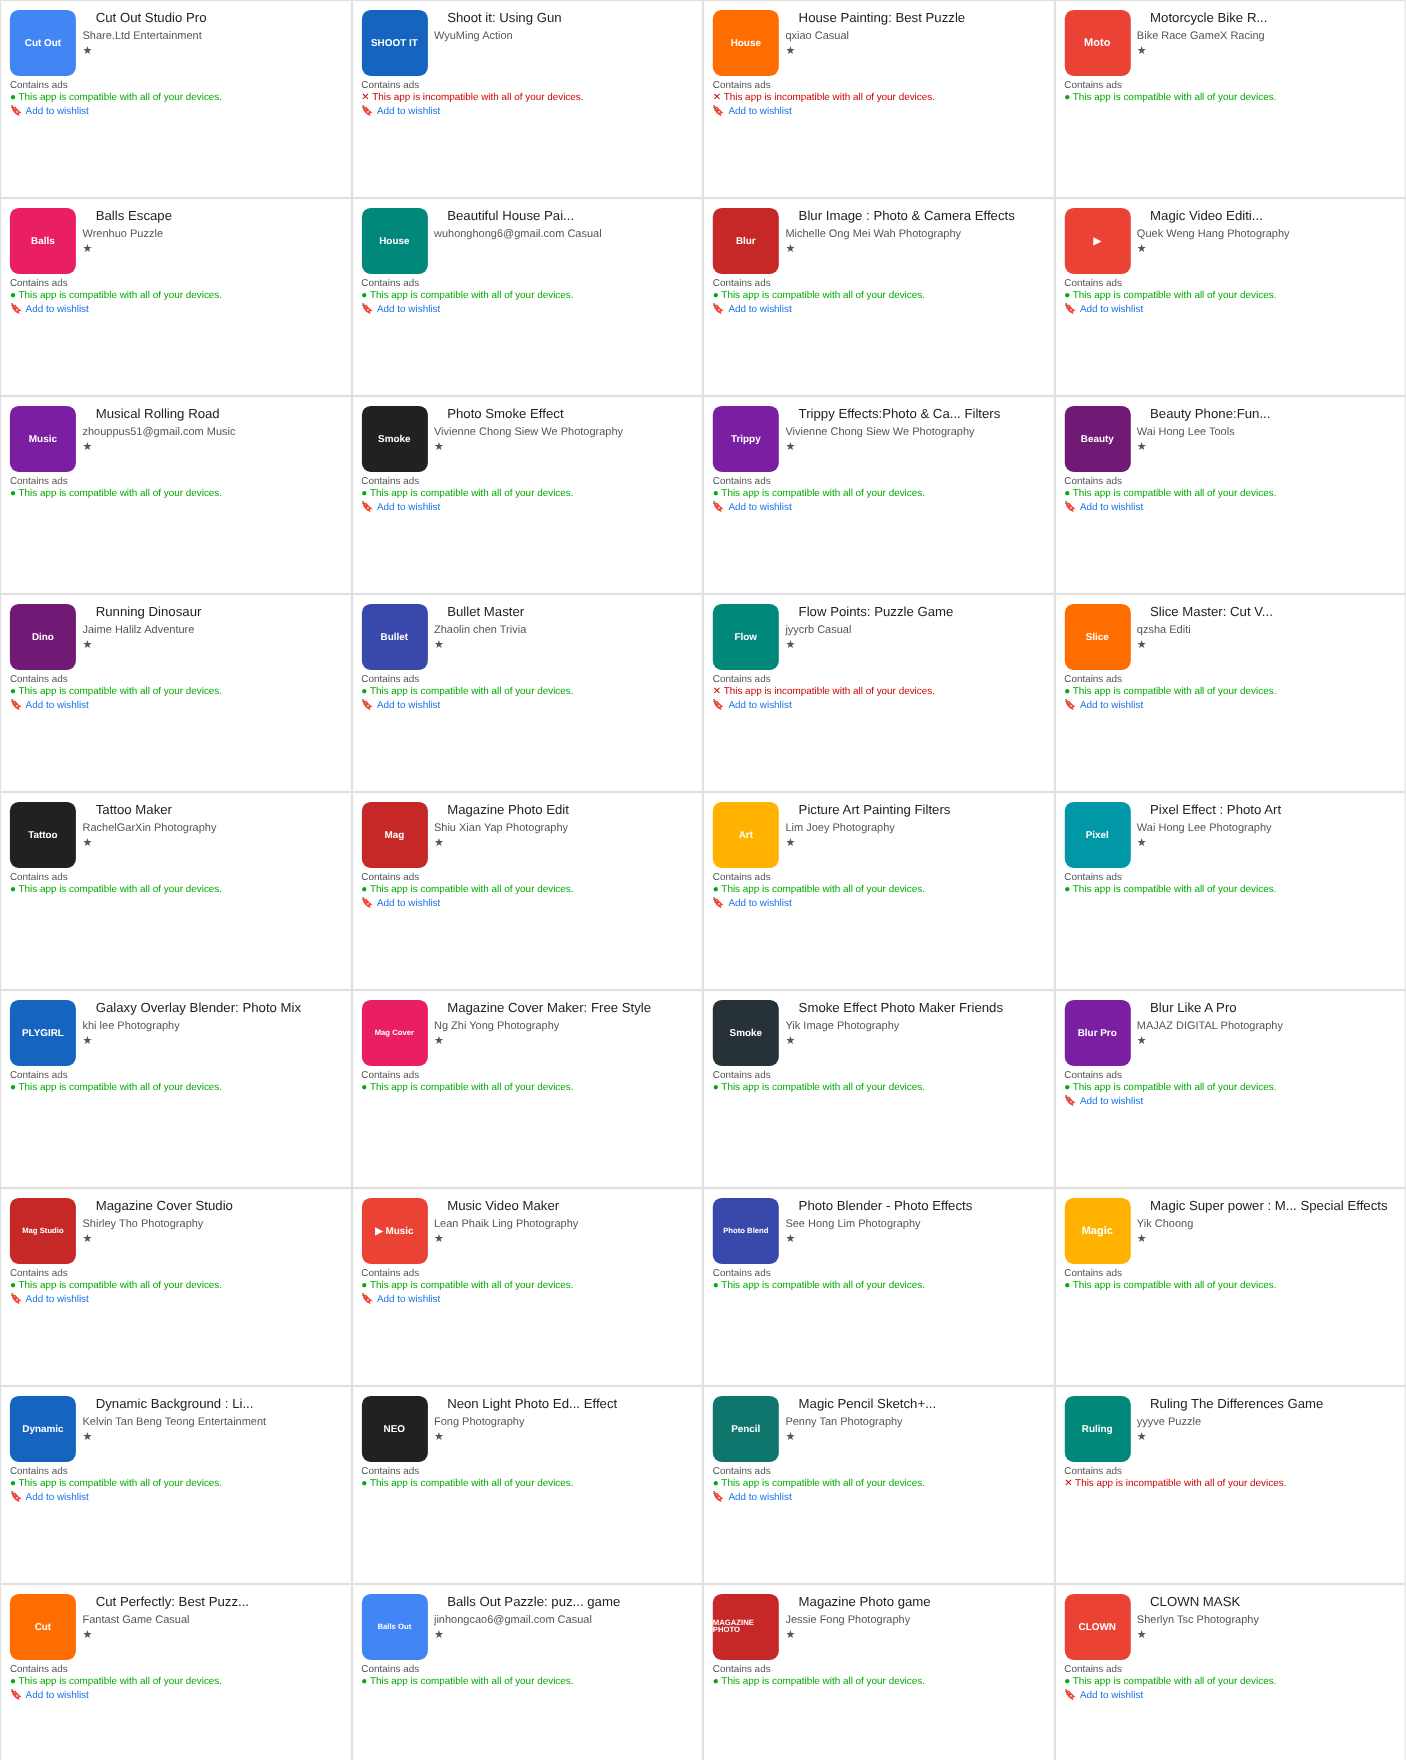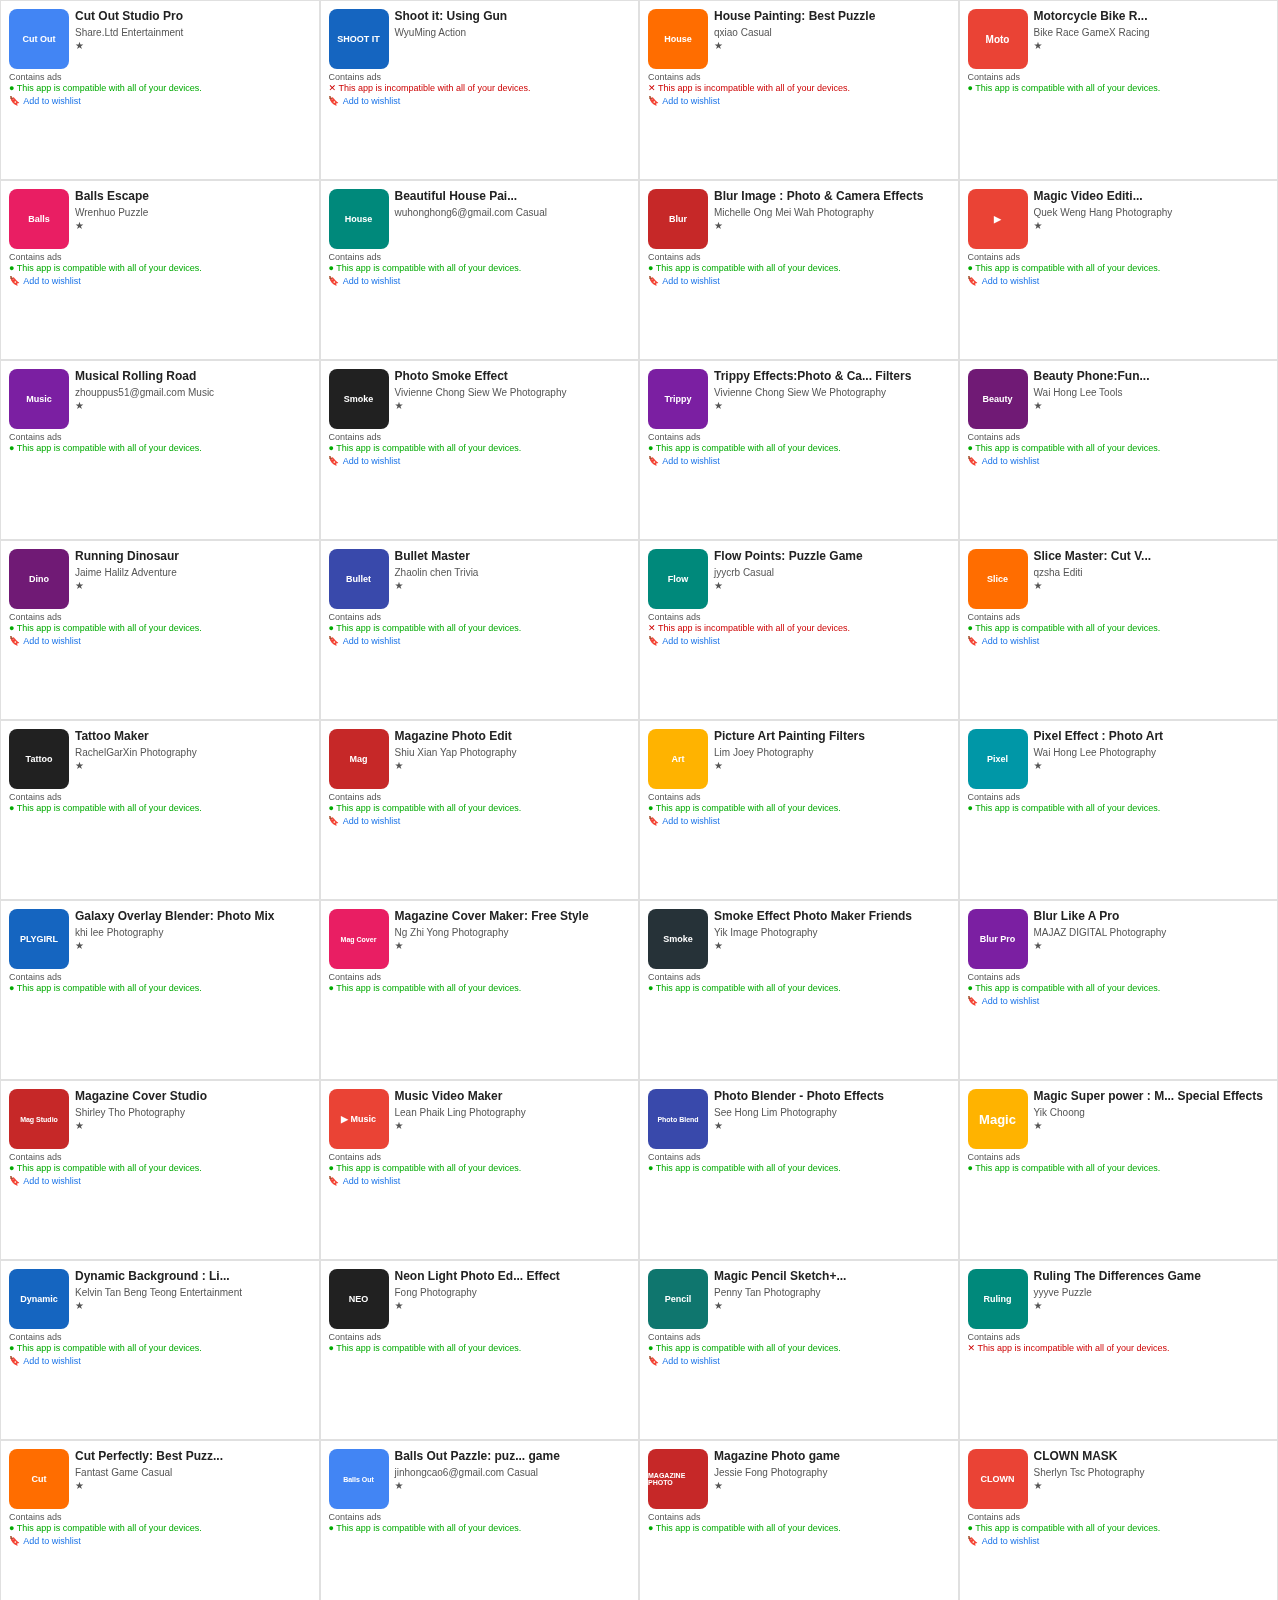--- a/index.html
+++ b/index.html
@@ -40,24 +40,25 @@
       text-align: left;
       color: #fff;
       flex-shrink: 0;
     }
     .app-info {
       flex: 1;
       min-width: 0;
     }
     .app-title {
       font-size: 12px;
-      font-weight: bold;
+      font-weight: normal;
       color: #222;
       line-height: 1.3;
       margin-bottom: 2px;
+      margin-left: 12px;
     }
     .app-author {
       font-size: 10px;
       color: #555;
       margin-bottom: 1px;
     }
     .app-rating {
       font-size: 10px;
       color: #555;
       margin-top: 2px;
@@ -497,21 +498,21 @@
           <div class="app-title">Photo Blender - Photo Effects</div>
           <div class="app-author">See Hong Lim   Photography</div>
           <div class="app-rating">★</div>
         </div>
       </div>
       <div class="contains-ads">Contains ads</div>
       <div class="compat yes">● This app is compatible with all of your devices.</div>
     </div>
     <div class="app-card">
       <div class="app-top">
-        <div class="app-icon-placeholder bg-amber" style="font-size: 13px;">Magic</div>
+        <div class="app-icon-placeholder bg-amber" style="font-size: 10px;">Magic</div>
         <div class="app-info">
           <div class="app-title">Magic Super power : M... Special Effects</div>
           <div class="app-author">Yik Choong</div>
           <div class="app-rating">★</div>
         </div>
       </div>
       <div class="contains-ads">Contains ads</div>
       <div class="compat yes">● This app is compatible with all of your devices.</div>
     </div>
     <div class="app-card">

